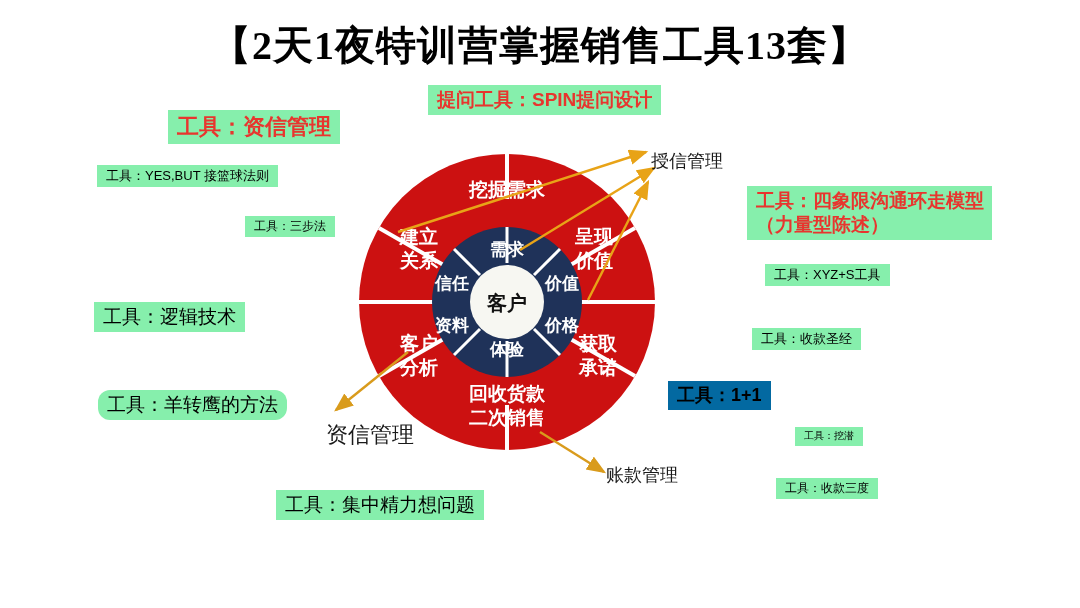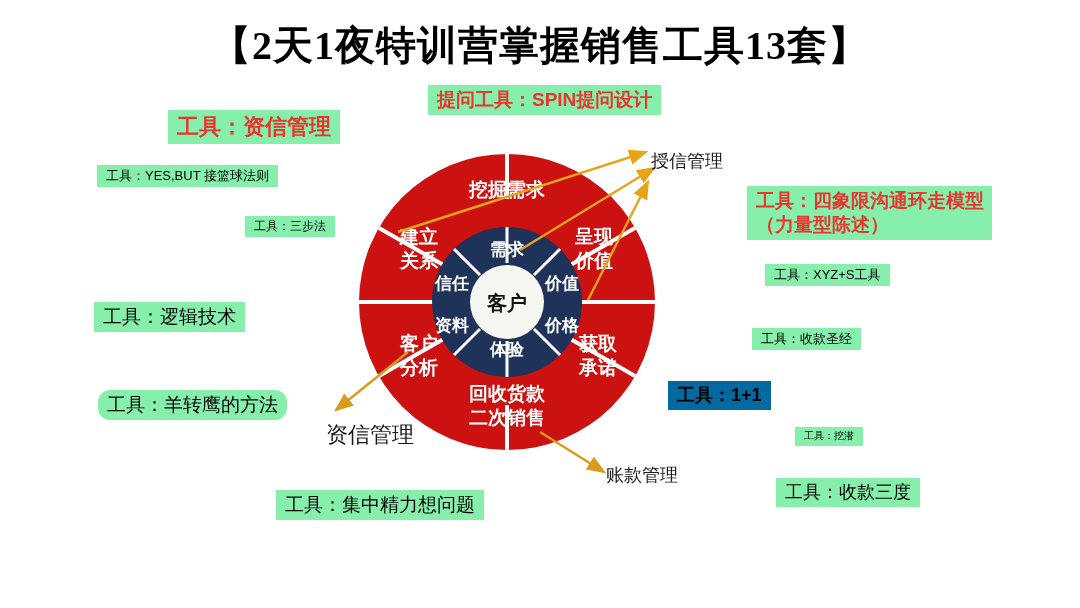--- a/index.html
+++ b/index.html
@@ -209,15 +209,15 @@
 （力量型陈述）</div>
 
   <div class="chip" style="left:765px; top:264px; font-size:13px;">工具：XYZ+S工具</div>
 
   <div class="chip" style="left:752px; top:328px; font-size:13px;">工具：收款圣经</div>
 
   <div class="chip yellow" style="left:668px; top:381px; font-size:18px;">工具：1+1</div>
 
   <div class="chip" style="left:795px; top:427px; font-size:10px;">工具：挖潜</div>
 
-  <div class="chip" style="left:776px; top:478px; font-size:18px;">工具：收款三度</div>
+  <div class="chip" style="left:776px; top:478px; font-size:12px;">工具：收款三度</div>
 
 </div>
 
 </body></html>

